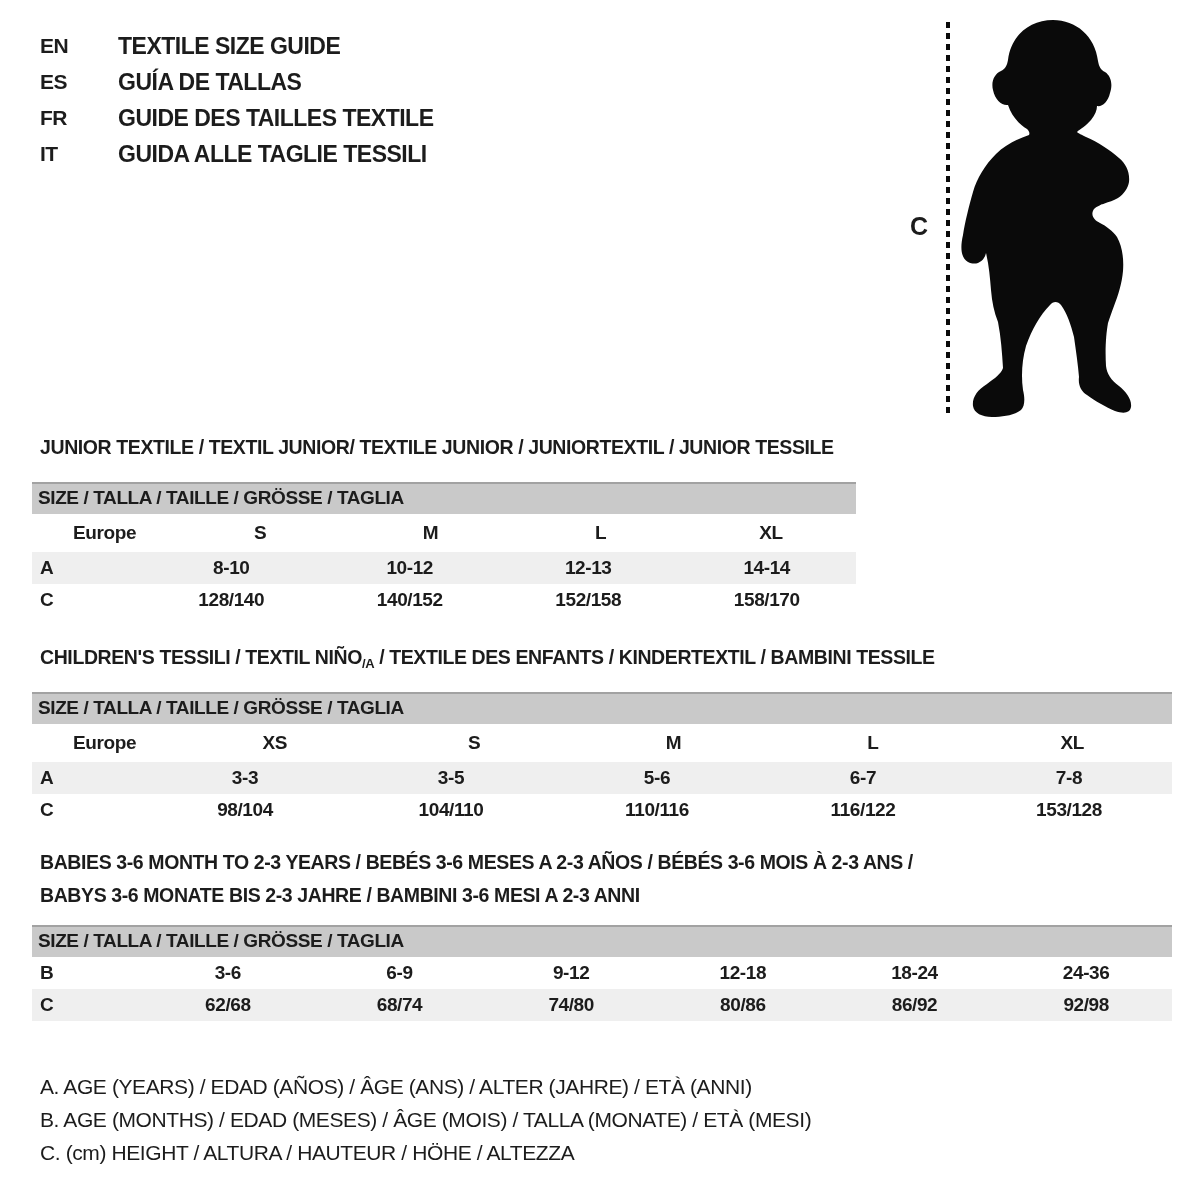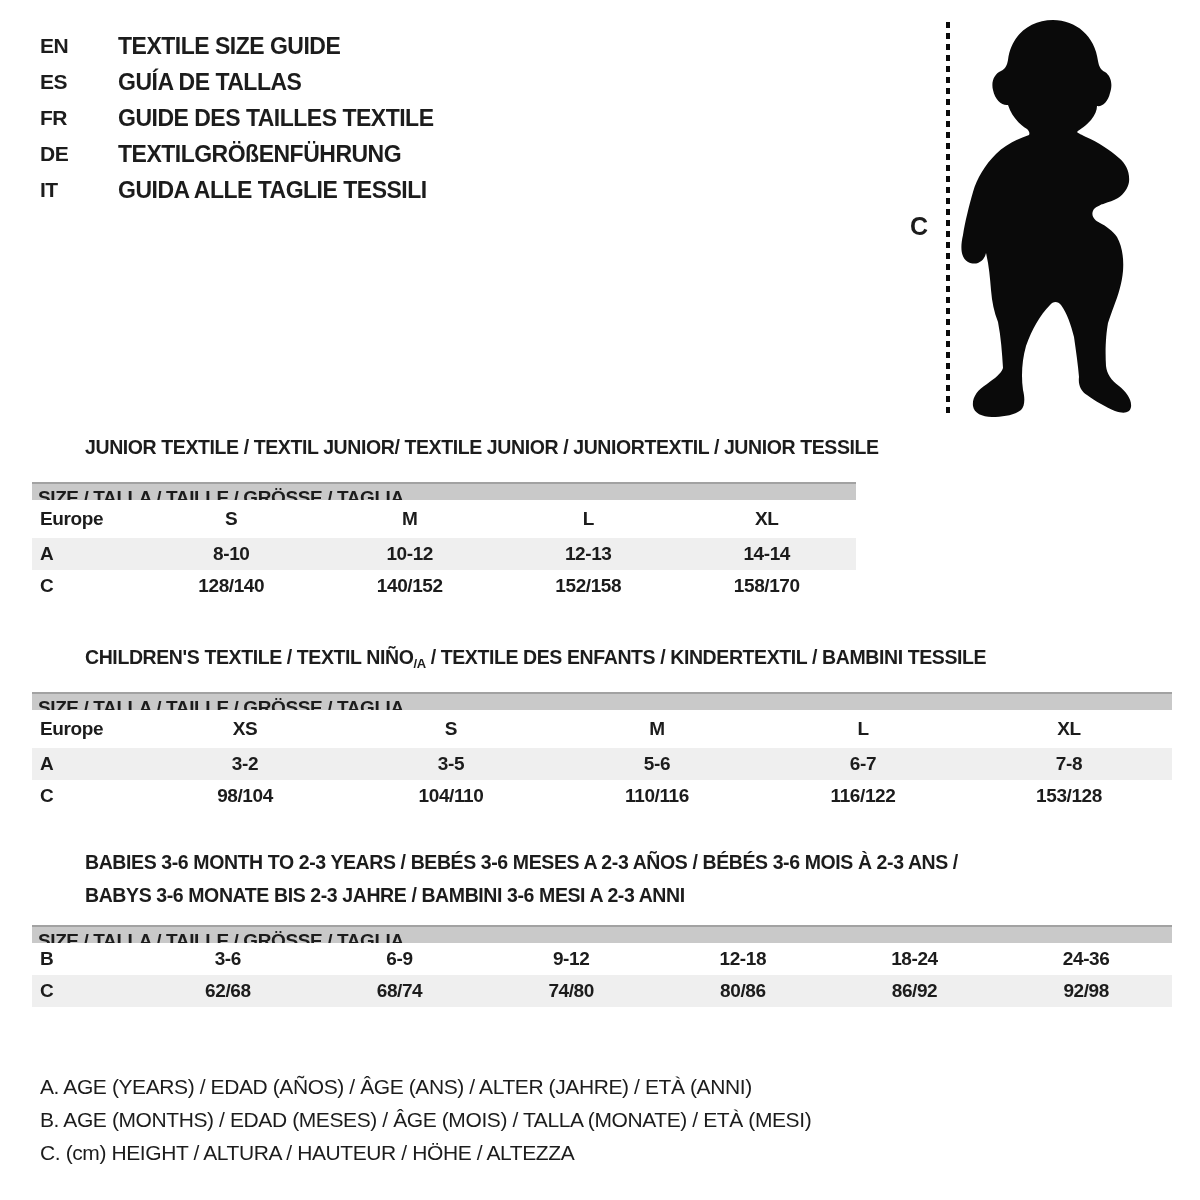--- a/index.html
+++ b/index.html
@@ -28,47 +28,47 @@
   .dashed-line{
     position:absolute;left:946px;top:22px;width:4px;height:396px;
     background:repeating-linear-gradient(to bottom,
       var(--silhouette,#0a0a0a) 0 6px, transparent 6px 11px);
   }
   .toddler-svg{position:absolute;left:958px;top:20px;width:190px;height:400px;}
 
   
   .section-title{
     position:absolute;left:40px;
-    font-size:19.5px;font-weight:bold;letter-spacing:-0.4px;white-space:nowrap;margin-left:45px;
+    font-size:19.5px;font-weight:bold;letter-spacing:-0.4px;white-space:nowrap;
   }
   .title-junior{top:436px;}
   .title-children{top:646px;}
   .title-babies{top:846px;line-height:33px;}
   .subscript{font-size:13px;vertical-align:-4px;}
 
   
   .size-table{position:absolute;left:32px;}
   .t-junior{top:482px;width:824px;}
   .t-children{top:692px;width:1140px;}
   .t-babies{top:925px;width:1140px;}
 
   .thead{
-    height:18px;line-height:28px;
+    height:32px;line-height:28px;
     background:var(--table-header-bg,#c9c9c9);
     border-top:2px solid var(--table-header-border,#a2a2a2);
     box-sizing:border-box;
     padding-left:6px;
     font-size:19px;font-weight:bold;letter-spacing:-0.4px;
     white-space:nowrap;overflow:hidden;
   }
   .trow{display:grid;align-items:center;font-size:19px;font-weight:bold;letter-spacing:-0.4px;}
   .cols4{grid-template-columns:110px repeat(4,1fr);}
   .cols5{grid-template-columns:110px repeat(5,1fr);}
   .cols6{grid-template-columns:110px repeat(6,1fr);}
-  .row-europe{height:38px;line-height:38px;}
+  .row-europe{height:38px;line-height:38px;margin-left:33px;}
   .row-data{height:32px;line-height:32px;}
   .stripe{background:var(--row-stripe-bg,#efefef);}
   .rlabel{padding-left:8px;text-align:left;}
   .rcell{text-align:center;}
 
   
   .legend{position:absolute;left:40px;top:1070px;}
   .legend-line{
     height:33px;line-height:33px;
     font-size:21px;font-weight:normal;letter-spacing:-0.4px;white-space:nowrap;
@@ -84,24 +84,20 @@
       <span class="lang-code">EN</span>
       <span class="lang-title">TEXTILE SIZE GUIDE</span>
     </div>
     <div class="lang-row">
       <span class="lang-code">ES</span>
       <span class="lang-title">GUÍA DE TALLAS</span>
     </div>
     <div class="lang-row">
       <span class="lang-code">FR</span>
       <span class="lang-title">GUIDE DES TAILLES TEXTILE</span>
-    </div>
-    <div class="lang-row">
-      <span class="lang-code">DE</span>
-      <span class="lang-title">TEXTILGRÖßENFÜHRUNG</span>
     </div>
     <div class="lang-row">
       <span class="lang-code">IT</span>
       <span class="lang-title">GUIDA ALLE TAGLIE TESSILI</span>
     </div>
   </div>
 
   <div class="fig-label">C</div>
   <div class="dashed-line"></div>
   <svg class="toddler-svg" viewBox="0 0 190 400" xmlns="http://www.w3.org/2000/svg">
@@ -176,35 +172,35 @@
     <div class="trow cols4 row-data">
       <span class="rlabel">C</span>
       <span class="rcell">128/140</span>
       <span class="rcell">140/152</span>
       <span class="rcell">152/158</span>
       <span class="rcell">158/170</span>
     </div>
   </div>
 
   <div class="section-title title-children">
-    <span>CHILDREN'S TEXTILE / TEXTIL NIÑO</span><span class="subscript">/A</span><span> / TEXTILE DES ENFANTS / KINDERTEXTIL / BAMBINI TESSILE</span>
+    <span>CHILDREN'S TESSILI / TEXTIL NIÑO</span><span class="subscript">/A</span><span> / TEXTILE DES ENFANTS / KINDERTEXTIL / BAMBINI TESSILE</span>
   </div>
   <div class="size-table t-children">
     <div class="thead">SIZE / TALLA / TAILLE / GRÖSSE / TAGLIA</div>
     <div class="trow cols5 row-europe">
       <span class="rlabel">Europe</span>
       <span class="rcell">XS</span>
       <span class="rcell">S</span>
       <span class="rcell">M</span>
       <span class="rcell">L</span>
       <span class="rcell">XL</span>
     </div>
     <div class="trow cols5 row-data stripe">
       <span class="rlabel">A</span>
-      <span class="rcell">3-2</span>
+      <span class="rcell">3-3</span>
       <span class="rcell">3-5</span>
       <span class="rcell">5-6</span>
       <span class="rcell">6-7</span>
       <span class="rcell">7-8</span>
     </div>
     <div class="trow cols5 row-data">
       <span class="rlabel">C</span>
       <span class="rcell">98/104</span>
       <span class="rcell">104/110</span>
       <span class="rcell">110/116</span>

